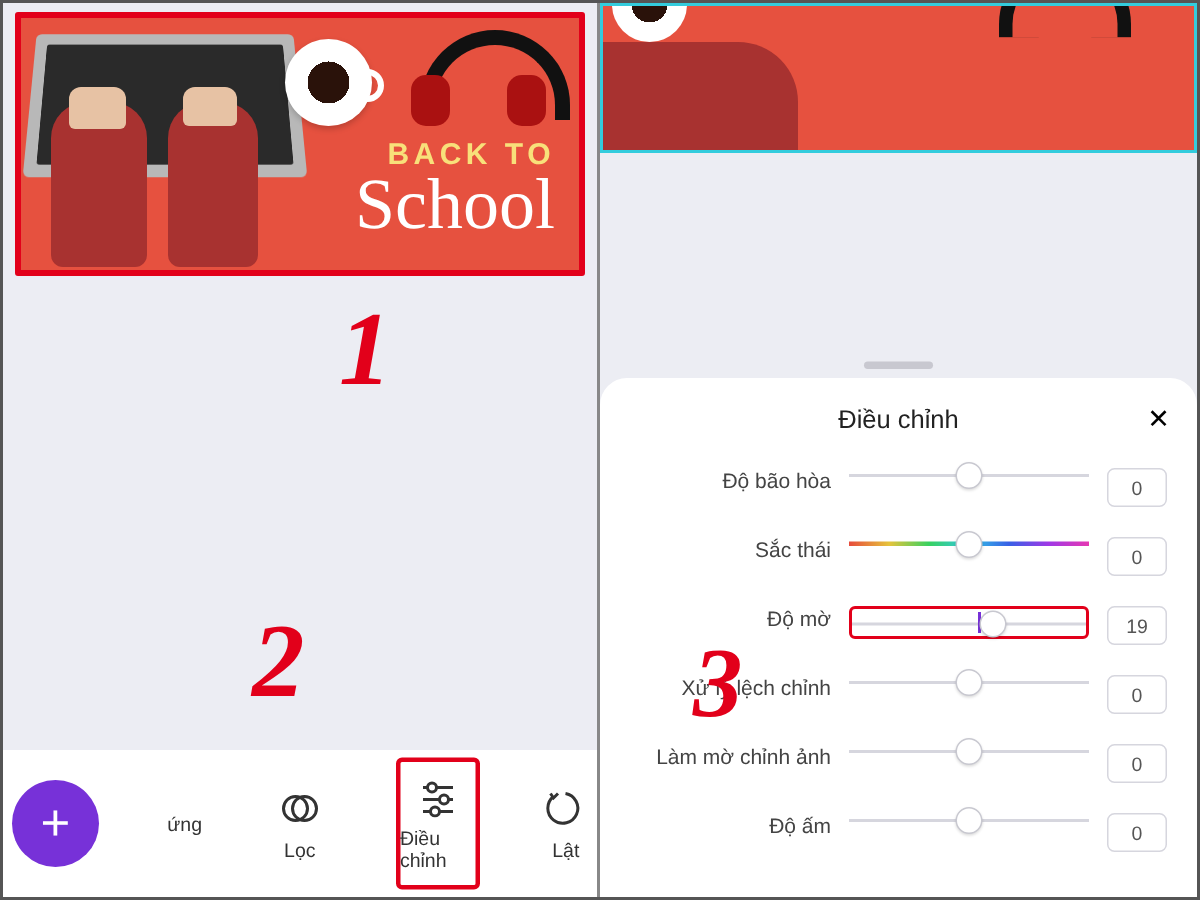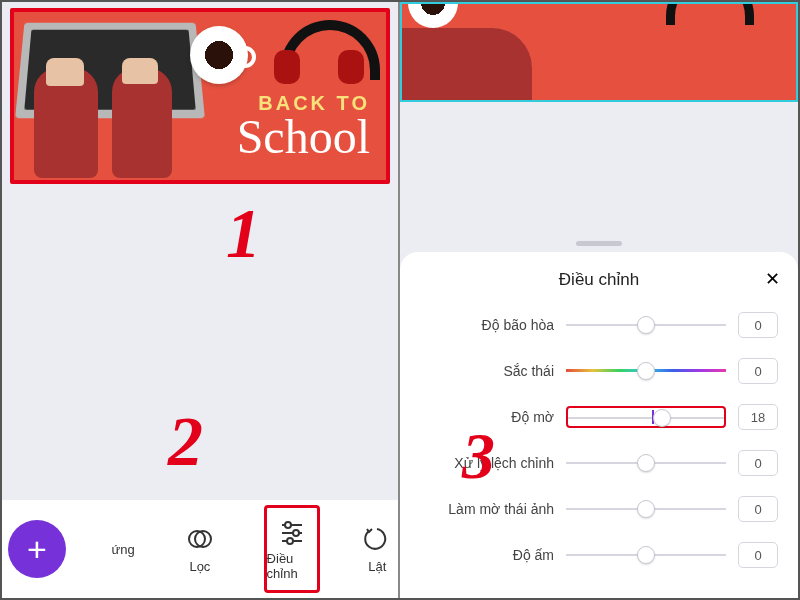--- a/index.html
+++ b/index.html
@@ -137,21 +137,21 @@
 
   .panel {
     background:#fff; height:350px;
     border-radius:18px 18px 0 0;
     padding:18px 20px 0 20px;
     position:relative;
   }
   .panel-title { text-align:center; font-size:17px; color:#222; margin-bottom:22px; }
   .close-x { position:absolute; right:18px; top:16px; font-size:18px; cursor:pointer; }
   .row {
-    display:flex; align-items:center; justify-content:flex-end;
+    display:flex; align-items:flex-start; justify-content:flex-end;
     gap:12px; margin-bottom:20px; font-size:14px; color:#444;
   }
   .row .lbl { flex:0 0 auto; text-align:right; }
   .slider {
     width:160px; height:10px; position:relative;
   }
   .track { position:absolute; top:4px; left:0; right:0; height:2px; background:#d6d6de; }
   .thumb {
     position:absolute; top:-4px; width:18px; height:18px; border-radius:50%;
     background:#fff; border:1px solid #c8c8d0; box-shadow:0 1px 2px rgba(0,0,0,.15);
@@ -272,34 +272,34 @@
         <div class="valbox">0</div>
       </div>
 
       <div class="row">
         <span class="lbl">Độ mờ</span>
         <div class="slider hl">
           <div class="track"></div>
           <div class="tick" style="left:54%"></div>
           <div class="thumb" style="left:calc(60% - 9px)"></div>
         </div>
-        <div class="valbox">18</div>
+        <div class="valbox">19</div>
       </div>
 
       <div class="row">
         <span class="lbl">Xử lý lệch chỉnh</span>
         <div class="slider">
           <div class="track"></div>
             <div class="thumb" style="left:calc(50% - 9px)"></div>
         </div>
         <div class="valbox">0</div>
       </div>
 
       <div class="row">
-        <span class="lbl">Làm mờ thái ảnh</span>
+        <span class="lbl">Làm mờ chỉnh ảnh</span>
         <div class="slider">
           <div class="track"></div>
             <div class="thumb" style="left:calc(50% - 9px)"></div>
         </div>
         <div class="valbox">0</div>
       </div>
 
       <div class="row">
         <span class="lbl">Độ ấm</span>
         <div class="slider">

